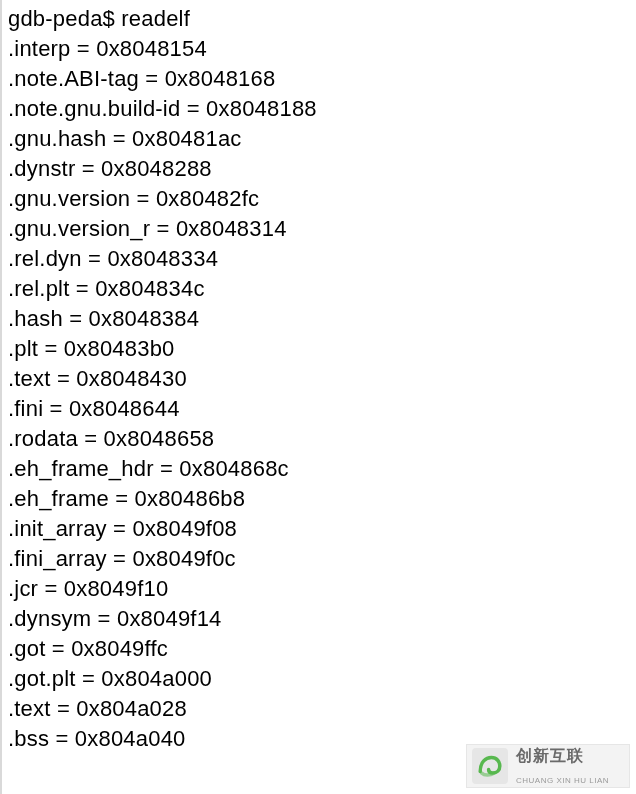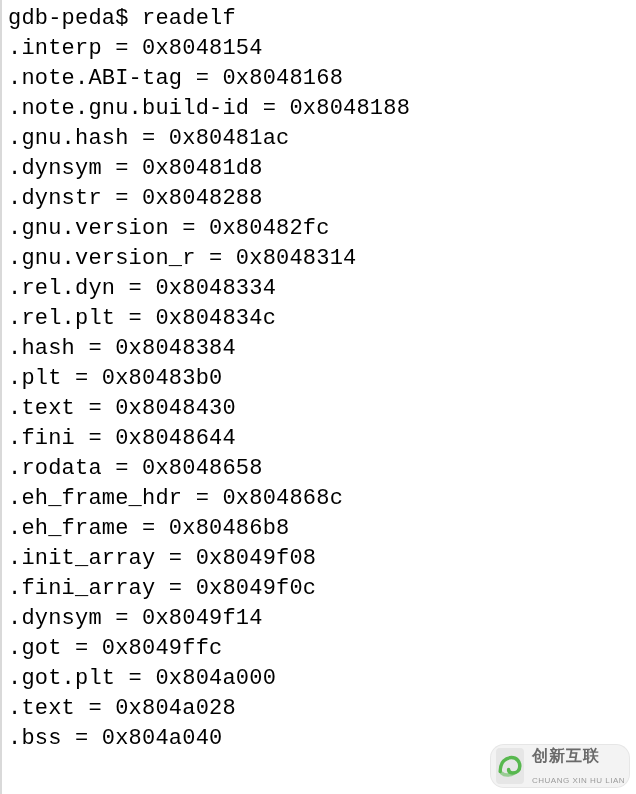--- a/index.html
+++ b/index.html
@@ -17,38 +17,38 @@
     .terminal {
       padding: 4px 0 0 8px;
       font-size: 22px;
       line-height: 30px;
       color: #000000;
       font-weight: 400;
       letter-spacing: 0.2px;
     }
     .terminal .line {
       white-space: pre;
-      font-family: Liberation Mono, monospace;
+      font-family: Liberation Sans, sans-serif;
     }
     .left-border {
       position: absolute;
       left: 0;
       top: 0;
       width: 2px;
       height: 100%;
       background: #d9d9d9;
     }
     .watermark {
       position: absolute;
       right: 6px;
       bottom: 6px;
-      width: 140px;
+      width: 164px;
       height: 44px;
       background: #f3f3f3;
-      border-radius: 14px;
+      border-radius: 0;
       display: flex;
       align-items: center;
       padding: 3px 6px;
       box-shadow: 0 0 0 1px rgba(0,0,0,0.05) inset;
     }
     .watermark .logo {
       width: 36px;
       height: 36px;
       border-radius: 4px;
       background: #e6e6e6;
@@ -85,35 +85,35 @@
 
 <div class="left-border"></div>
 
 <div class="terminal">
   <div class="line"><span>gdb-peda$ </span><span>readelf</span></div>
   <div id="section-lines">
       <div class="line">.interp = 0x8048154</div>
       <div class="line">.note.ABI-tag = 0x8048168</div>
       <div class="line">.note.gnu.build-id = 0x8048188</div>
       <div class="line">.gnu.hash = 0x80481ac</div>
-      <div class="line">.dynsym = 0x80481d8</div>
       <div class="line">.dynstr = 0x8048288</div>
       <div class="line">.gnu.version = 0x80482fc</div>
       <div class="line">.gnu.version_r = 0x8048314</div>
       <div class="line">.rel.dyn = 0x8048334</div>
       <div class="line">.rel.plt = 0x804834c</div>
       <div class="line">.hash = 0x8048384</div>
       <div class="line">.plt = 0x80483b0</div>
       <div class="line">.text = 0x8048430</div>
       <div class="line">.fini = 0x8048644</div>
       <div class="line">.rodata = 0x8048658</div>
       <div class="line">.eh_frame_hdr = 0x804868c</div>
       <div class="line">.eh_frame = 0x80486b8</div>
       <div class="line">.init_array = 0x8049f08</div>
       <div class="line">.fini_array = 0x8049f0c</div>
+      <div class="line">.jcr = 0x8049f10</div>
       <div class="line">.dynsym = 0x8049f14</div>
       <div class="line">.got = 0x8049ffc</div>
       <div class="line">.got.plt = 0x804a000</div>
       <div class="line">.text = 0x804a028</div>
       <div class="line">.bss = 0x804a040</div>
     </div>
 </div>
 
 <div class="watermark">
   <div class="logo">

